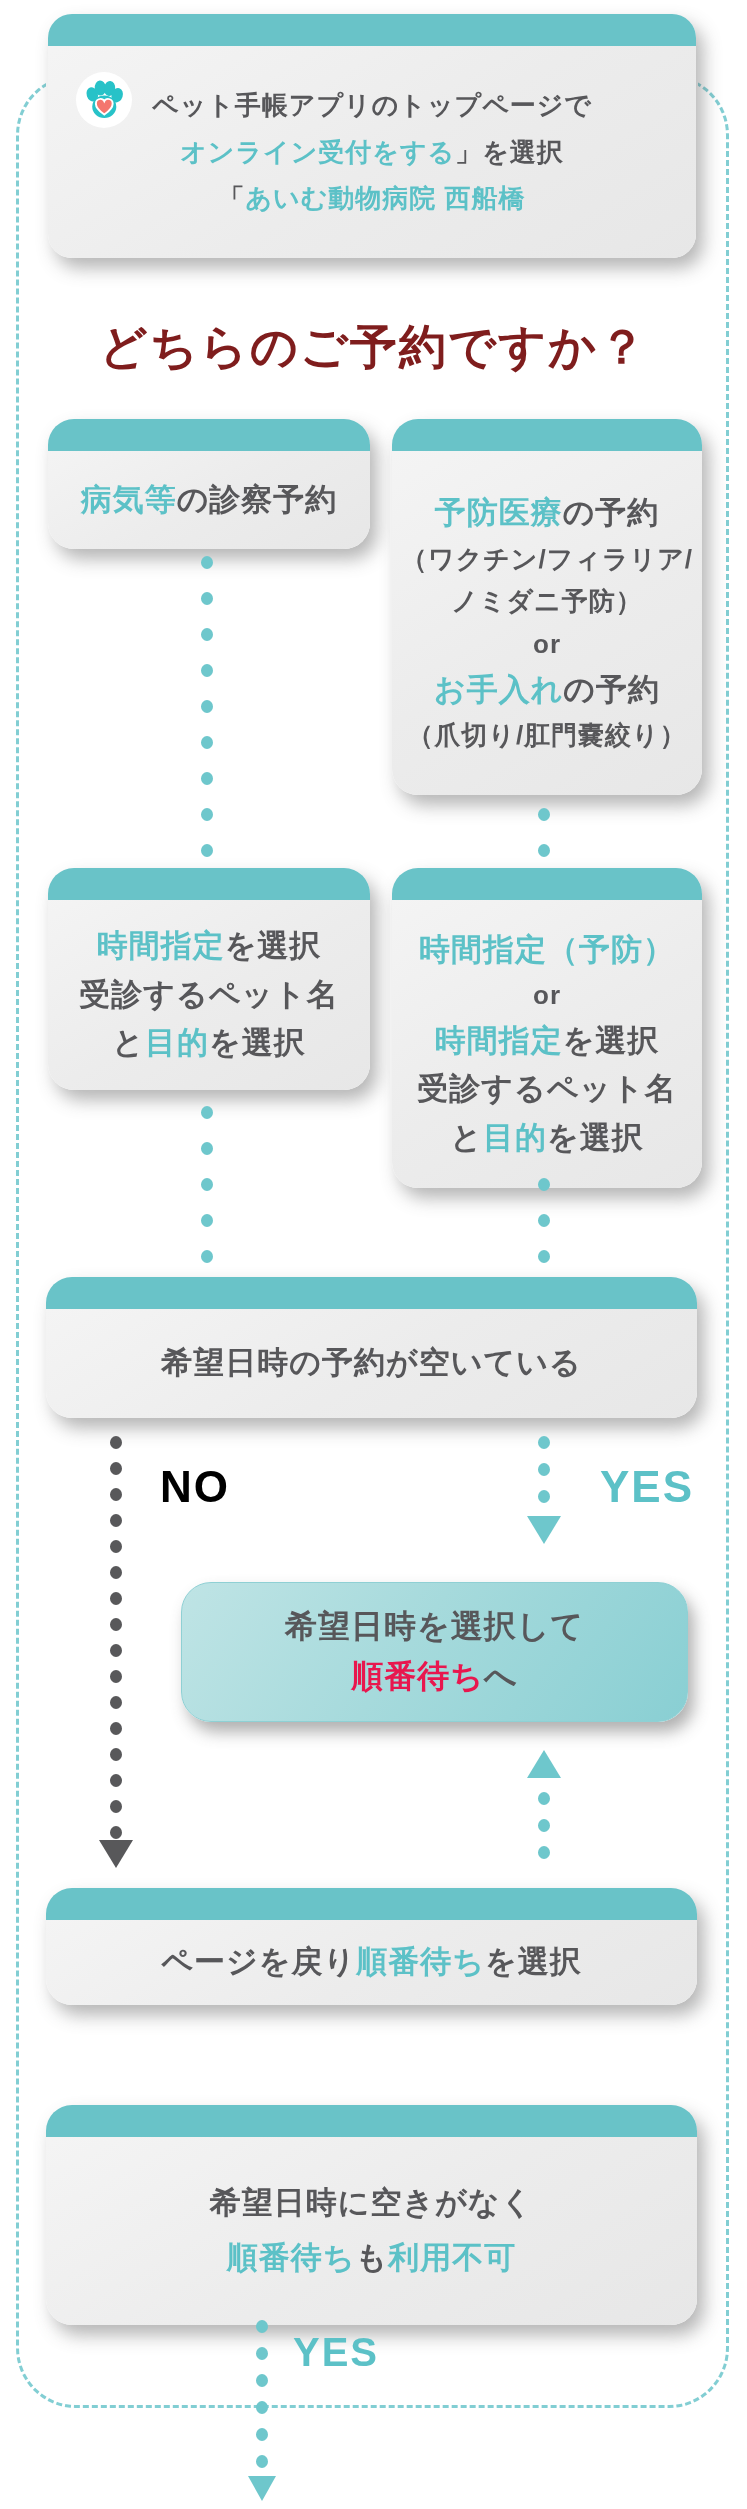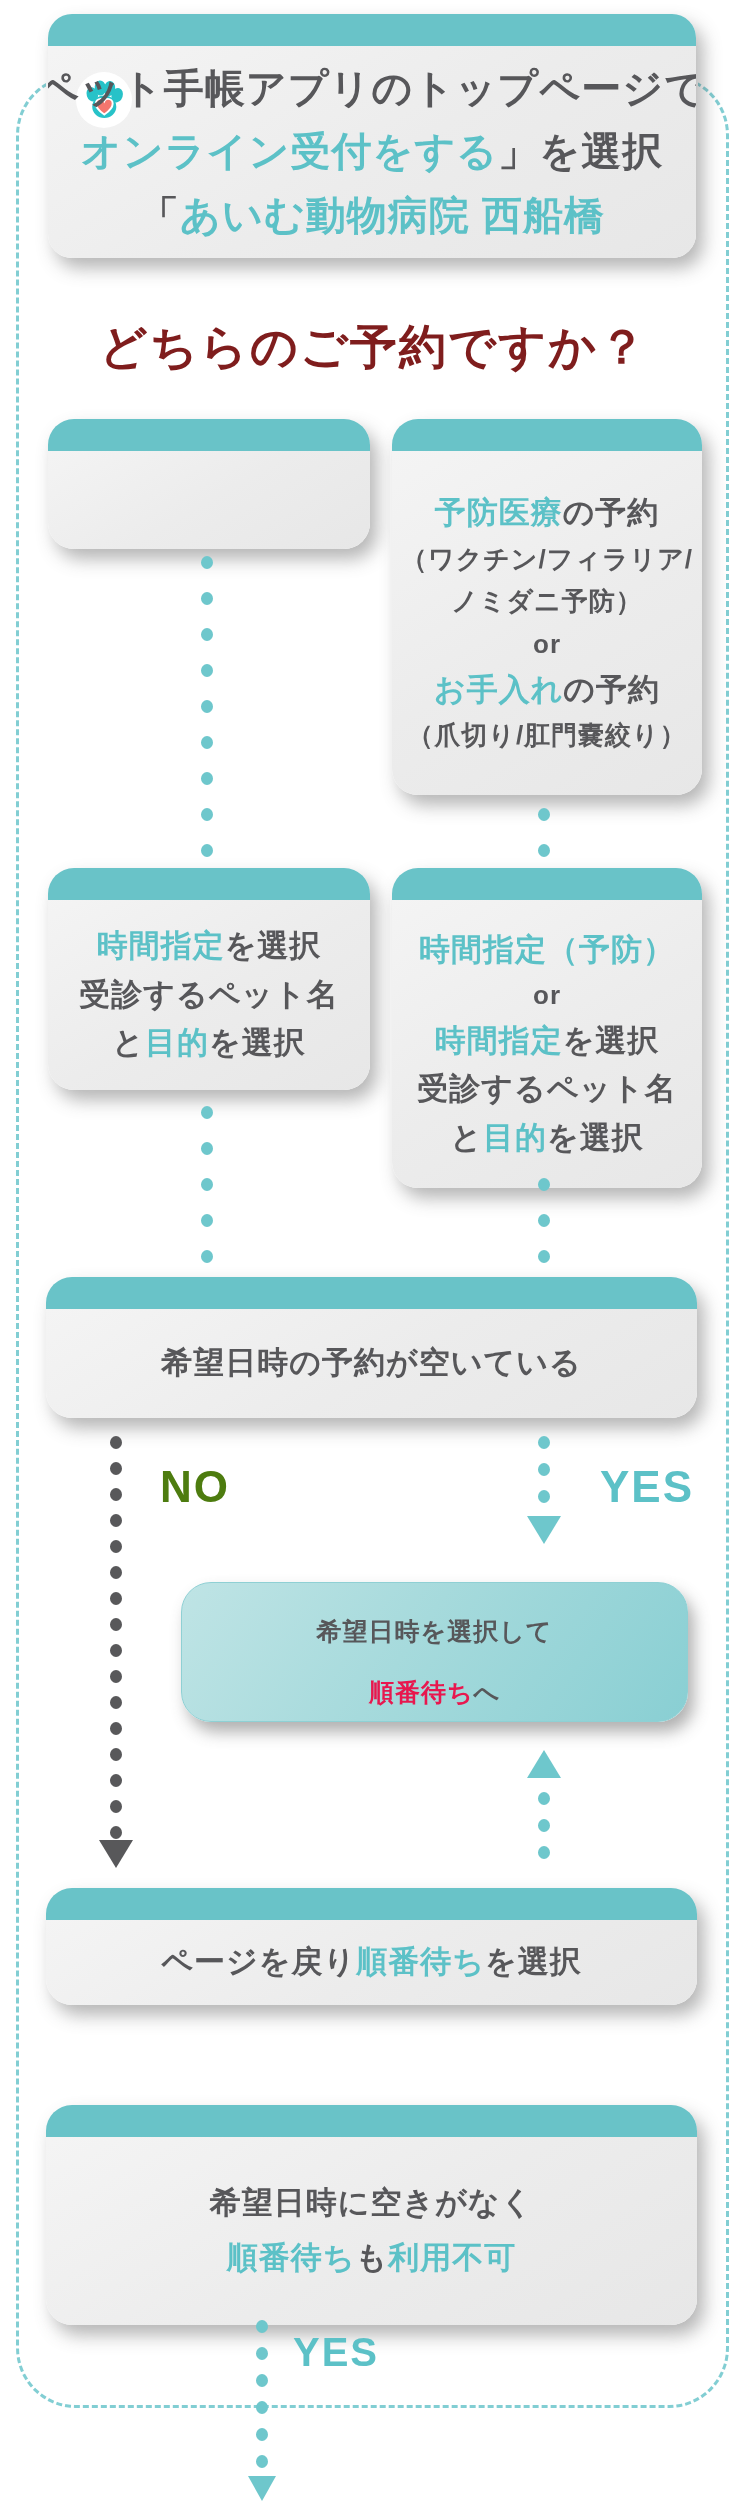--- a/index.html
+++ b/index.html
@@ -34,42 +34,42 @@
   }
   .line{line-height:1.18;text-align:center;letter-spacing:1px;font-weight:700;white-space:nowrap;}
   .line.main{font-size:31px;}
   .line.sub{font-size:26px;font-weight:700;}
   .seg-gray{color:var(--gray-text);}
   .seg-teal{color:var(--teal-text);}
   .seg-red{color:var(--red-text);}
 
   
   .intro .content{gap:16px;}
-  .intro .line{font-size:40px;}
+  .intro .line{font-size:26px;}
   .paw-badge{position:absolute;left:28px;top:58px;width:56px;height:56px;}
 
   
   .heading{
     position:absolute;left:0;top:316px;width:747px;text-align:center;
     font-size:47px;font-weight:800;color:#7f1d1d;letter-spacing:2px;
   }
 
   
   .action-box{
     position:absolute;left:181px;top:1582px;width:505px;height:138px;border-radius:30px;
     background:linear-gradient(125deg,#bfe4e5 0%,#a6dadc 45%,#89cfd3 100%);
     box-shadow:6px 10px 16px rgba(80,80,80,.45);
     border:1px solid #8fd0d4;
     display:flex;flex-direction:column;justify-content:center;align-items:center;gap:12px;
   }
-  .action-box .line{font-size:25px;margin-top:20px;}
+  .action-box .line{font-size:32px;}
 
   
   .branch-label{position:absolute;font-weight:800;letter-spacing:2px;}
-  .branch-label.no{left:160px;top:1462px;font-size:44px;color:#4d7c0f;}
+  .branch-label.no{left:160px;top:1462px;font-size:44px;color:#000000;}
   .branch-label.yes{left:600px;top:1462px;font-size:44px;color:var(--teal-text);}
   .branch-label.yes-bottom{left:293px;top:2330px;font-size:40px;color:var(--teal-text);}
 
   
   .dotcol{position:absolute;display:flex;flex-direction:column;align-items:center;}
   .dotcol .dot{width:12px;height:13px;border-radius:50%;flex:0 0 auto;}
   .dotcol.teal .dot{background:#6ec7cc;}
   .dotcol.gray .dot{background:#58585a;}
 
   
@@ -103,20 +103,23 @@
         <div class="line main"><span class="seg-gray">ペット手帳アプリのトップページで</span></div>
         <div class="line main"><span class="seg-teal">オンライン受付をする</span><span class="seg-gray">」を選択</span></div>
         <div class="line main"><span class="seg-gray">「</span><span class="seg-teal">あいむ動物病院 西船橋</span></div>
       </div>
   </div>
 
   <div class="heading">どちらのご予約ですか？</div>
 
   <div class="fcard" style="left:48px;top:419px;width:322px;height:130px;">
     <div class="bar"></div>
+    <div class="content">
+        <div class="line main"><span class="seg-teal">病気等</span><span class="seg-gray">の診察予約</span></div>
+      </div>
   </div>
 
   <div class="fcard" style="left:392px;top:419px;width:310px;height:376px;">
     <div class="bar"></div>
     <div class="content">
         <div class="line main"><span class="seg-teal">予防医療</span><span class="seg-gray">の予約</span></div>
         <div class="line sub"><span class="seg-gray">（ワクチン/フィラリア/</span></div>
         <div class="line sub"><span class="seg-gray">ノミダニ予防）</span></div>
         <div class="line sub"><span class="seg-gray">or</span></div>
         <div class="line main"><span class="seg-teal">お手入れ</span><span class="seg-gray">の予約</span></div>

